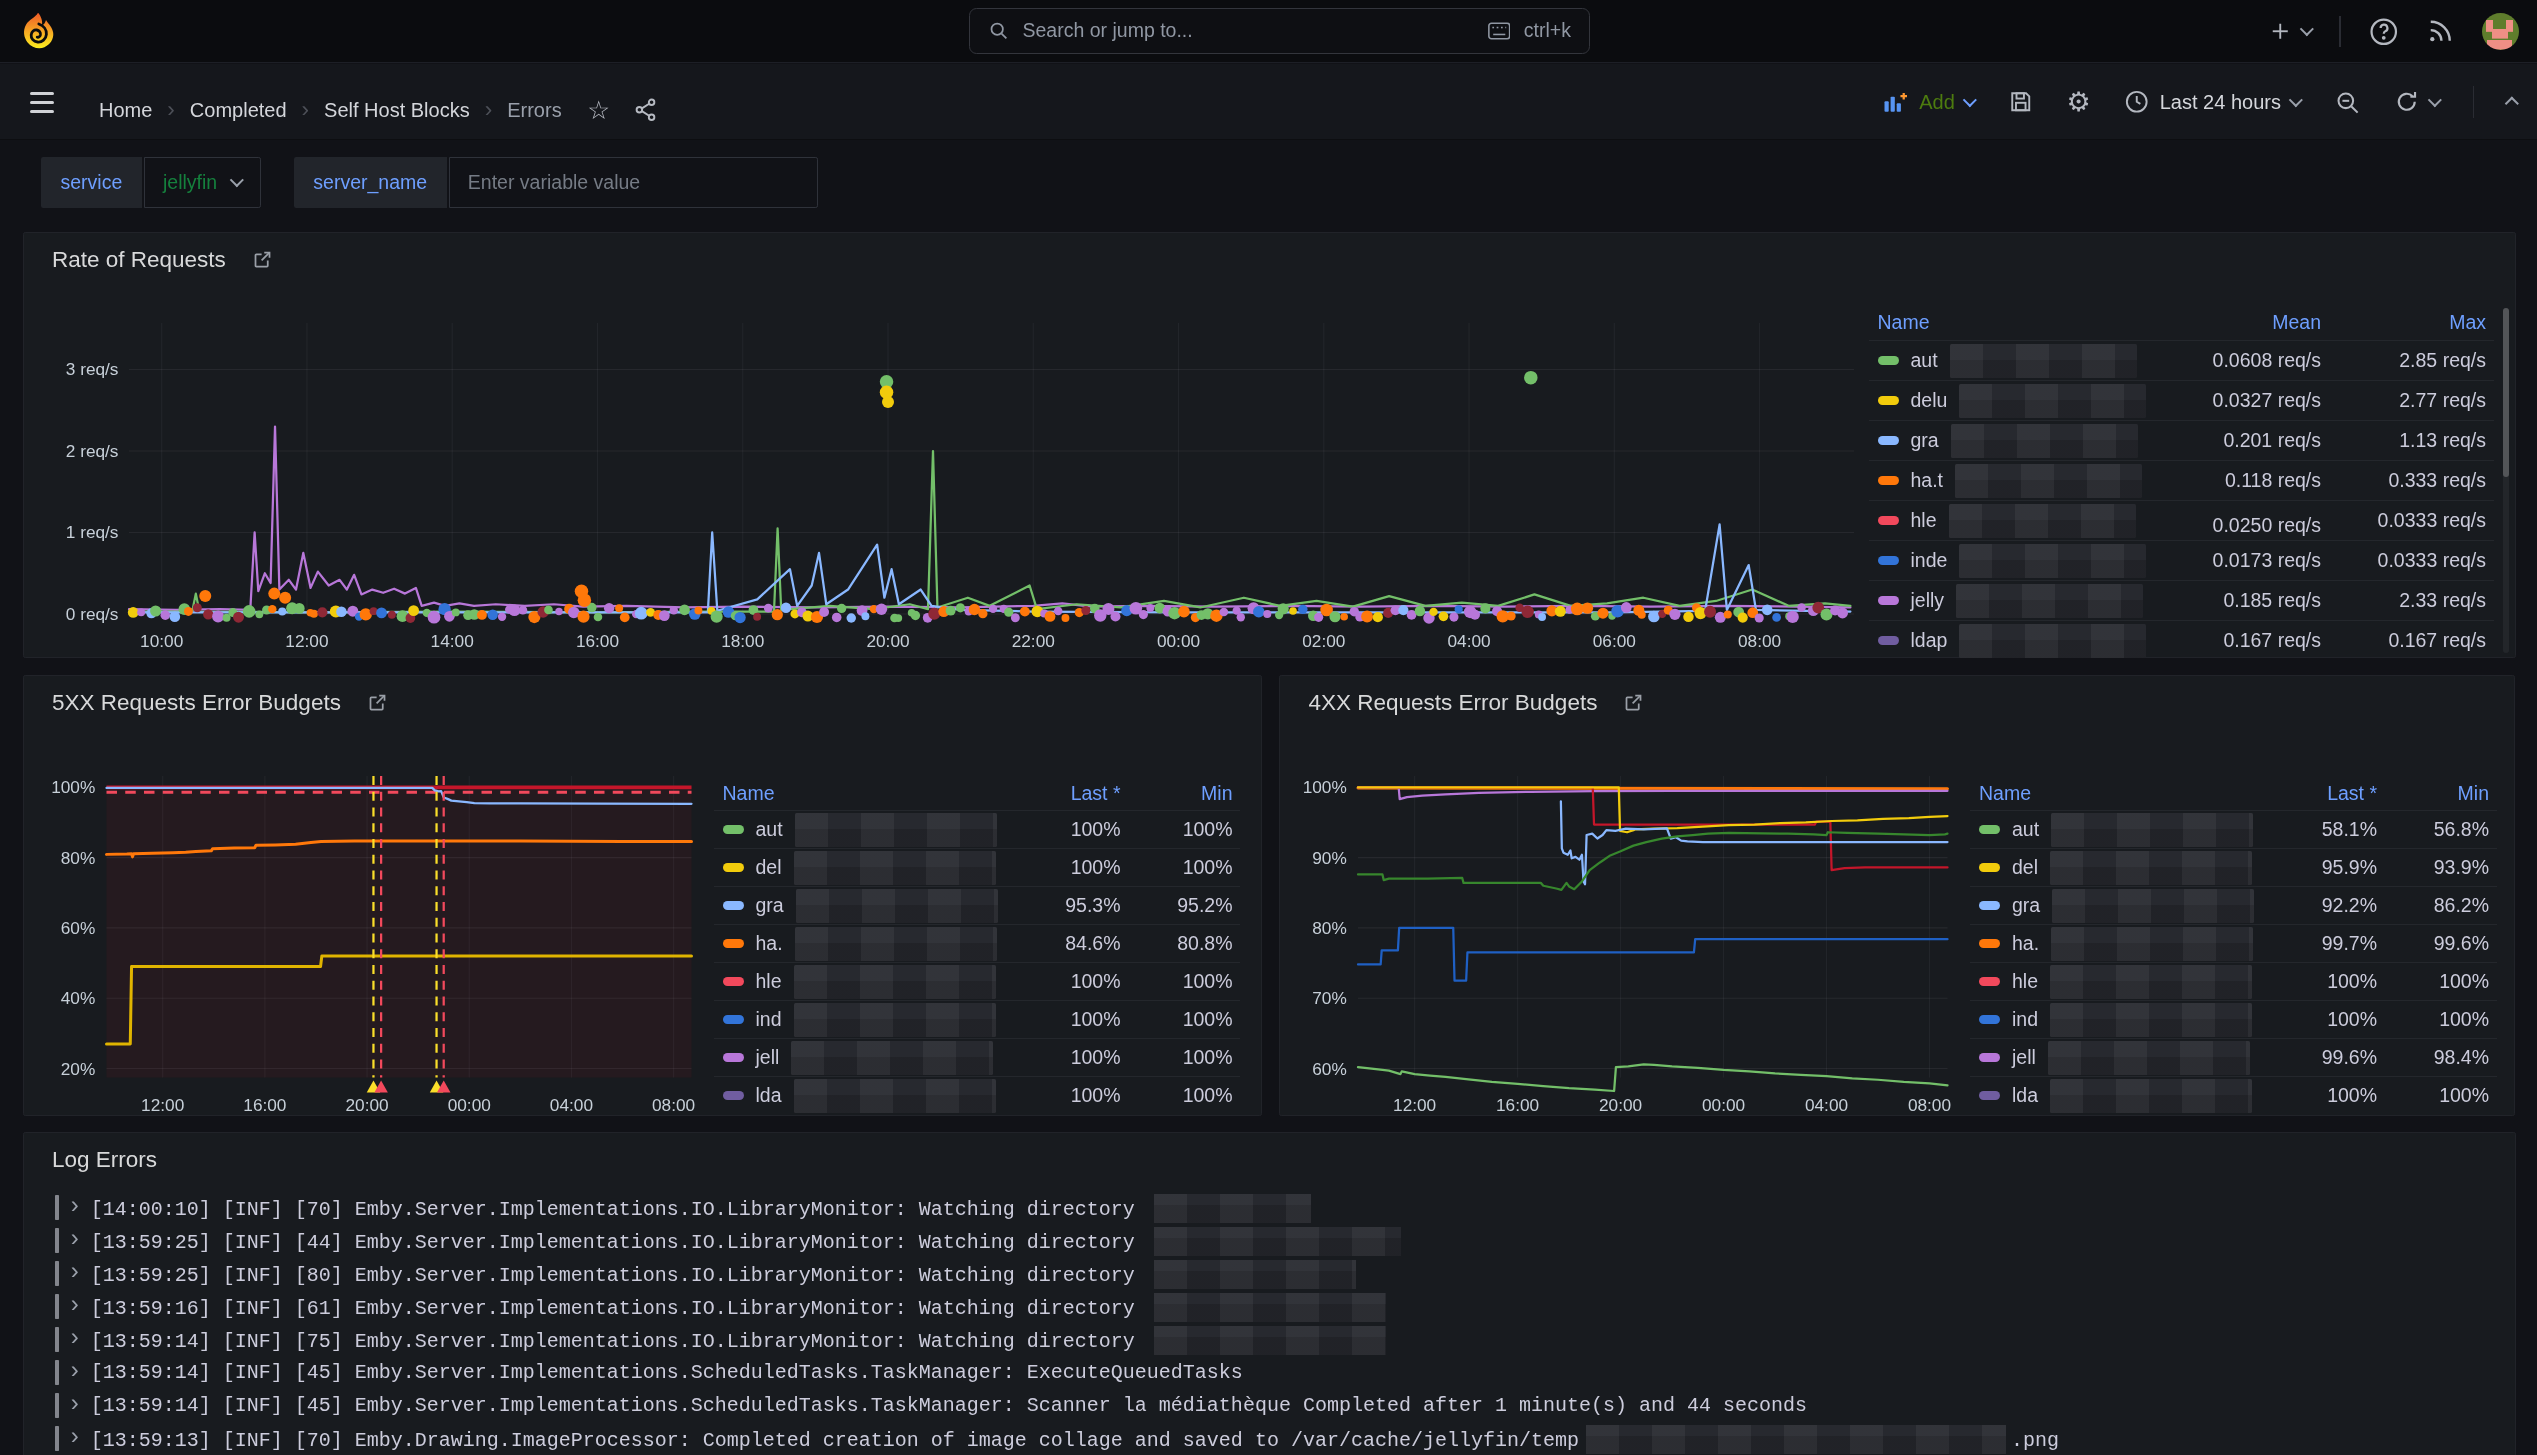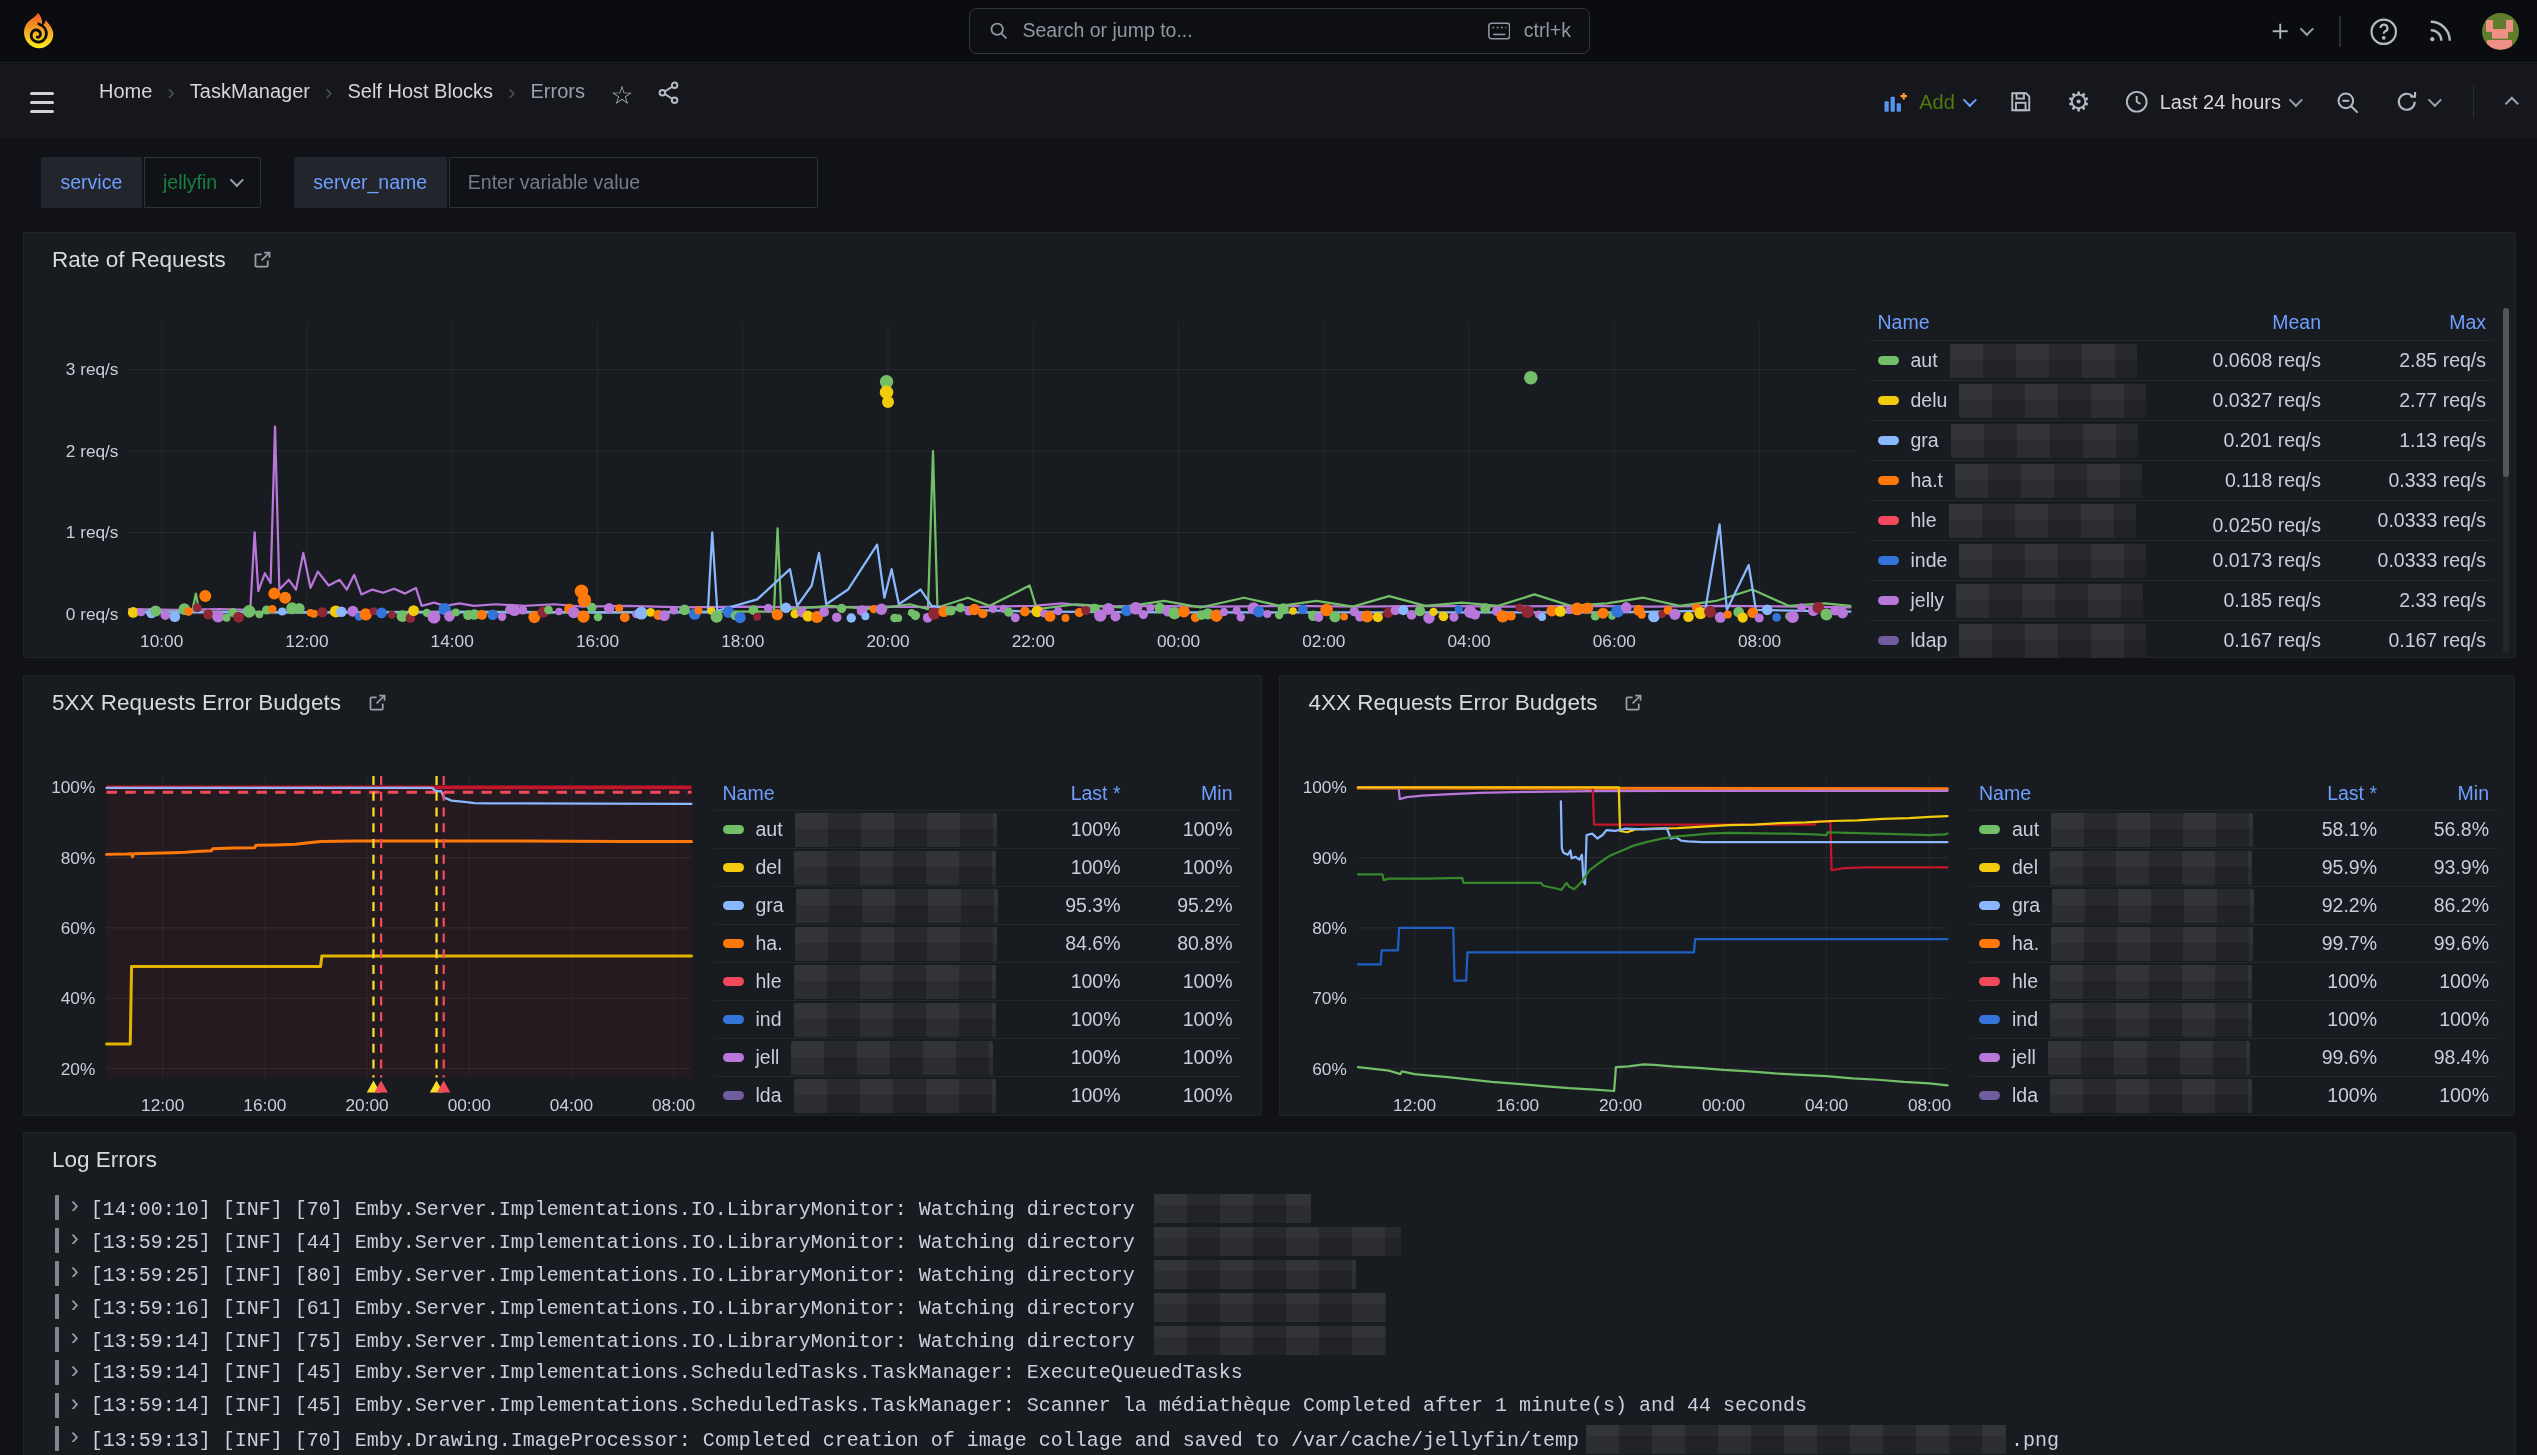--- a/index.html
+++ b/index.html
@@ -16,21 +16,21 @@
 .avatar{width:37px;height:37px;border-radius:50%;flex:none;background:
  linear-gradient(#ef8f85,#ef8f85) 16% 28%/20% 32% no-repeat,
  linear-gradient(#ef8f85,#ef8f85) 84% 28%/20% 32% no-repeat,
  linear-gradient(#ef8f85,#ef8f85) 50% 60%/44% 26% no-repeat,
  linear-gradient(#ef8f85,#ef8f85) 50% 98%/68% 26% no-repeat,
  #5f7d2c}
 
 #navbar{position:absolute;left:0;top:64px;width:2538px;height:76px;background:#15171c;border-bottom:0.7px solid #0d0e11}
 #burger{position:absolute;left:30px;top:23px;width:31.5px;height:30px;display:flex;flex-direction:column;gap:6px;justify-content:center}
 #burger i{display:block;width:24px;height:3px;background:#d0d2d6;border-radius:1.5px}
-#crumbs{position:absolute;left:99px;top:16px;height:76px;display:flex;font-size:20px;color:#d4d6db}
+#crumbs{position:absolute;left:99px;top:8px;height:76px;display:flex;align-items:center;font-size:20px;color:#d4d6db}
 #crumbs .sep{color:#4d5058;margin:0 15px;font-size:22.5px}
 #crumbs .cur{color:#9aa0ab}
 #crumbs .star{font-size:25.5px;color:#b6bac2;margin-left:25.5px}
 #navright{position:absolute;right:21px;top:0;height:76px;display:flex;align-items:center;gap:33px}
 .navtxt{font-size:20px;color:#d5d7dc}
 .blue{color:#4d7c0f}
 .chev{width:9.7px;height:9.7px;border-right:2.2px solid #9aa0ab;border-bottom:2.2px solid #9aa0ab;transform:rotate(45deg);margin-top:-4.5px;flex:none}
 .chev.up{transform:rotate(-135deg);margin-top:4.5px}
 .grp{display:flex;align-items:center;gap:10.5px}
 .gear{font-size:27px;color:#b4b8c0;line-height:1}
@@ -131,21 +131,21 @@
 
 <div id="navbar">
   <div id="burger">
       <i></i>
       <i></i>
       <i></i>
     </div>
   <div id="crumbs">
     <span>Home</span>
     <span class="sep">›</span>
-    <span>TaskManager</span>
+    <span>Completed</span>
     <span class="sep">›</span>
     <span>Self Host Blocks</span>
     <span class="sep">›</span>
     <span class="cur">Errors</span>
     <span class="star">☆</span>
     <svg class="icon" width="25.5" height="25.5" viewBox="0 0 24 24" fill="none" stroke="#b6bac2" stroke-width="1.8" style="margin-left:22.5px">
         <circle cx="17.5" cy="5" r="2.6"></circle>
         <circle cx="6" cy="12" r="2.6"></circle>
         <circle cx="17.5" cy="19" r="2.6"></circle>
         <line x1="8.4" y1="10.7" x2="15.2" y2="6.3"></line>

